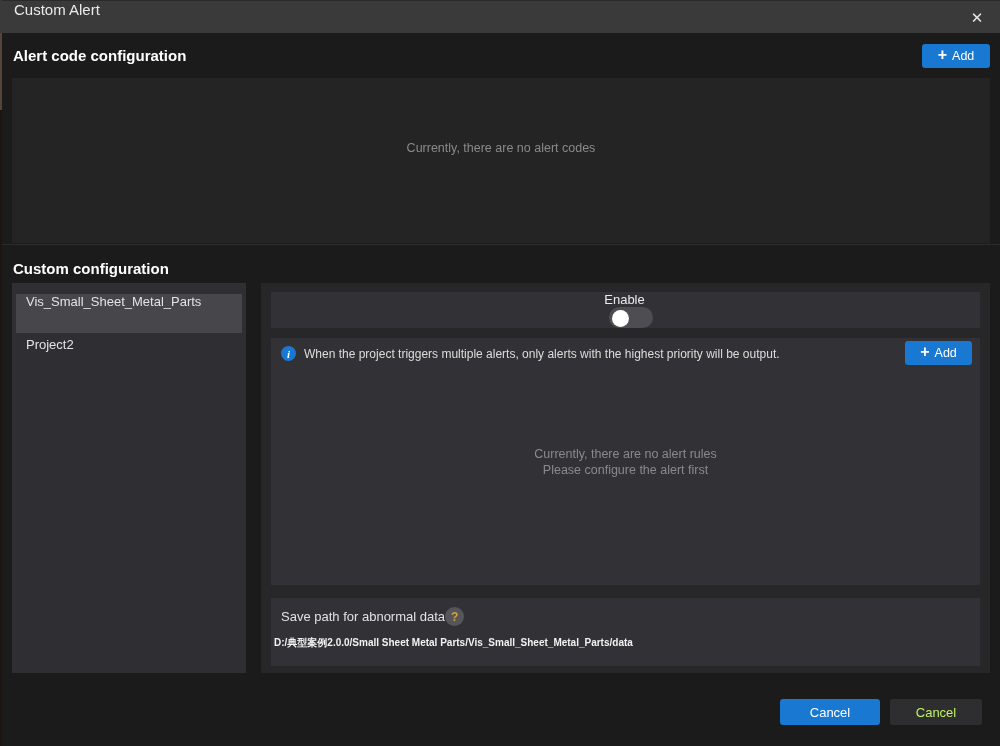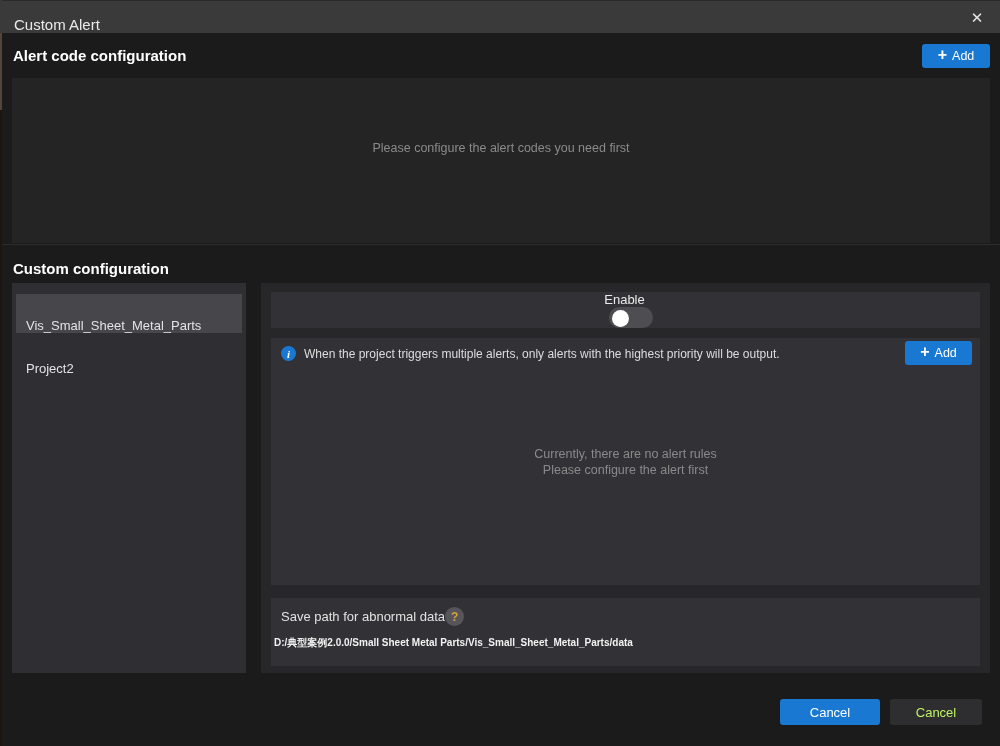--- a/index.html
+++ b/index.html
@@ -9,21 +9,21 @@
   #dialog {
     position: absolute; left: 2px; top: 0; width: 998px; height: 746px;
     background: #1b1b1b; color: #e8e8e8;
   }
   .abs { position: absolute; }
 
   
   #titlebar {
     left: 0; top: 0; width: 998px; height: 33px;
     background: #3a3a3a; border-top: 1px solid #2a2a2a;
-    display: flex; align-items: flex-end;
+    display: flex; align-items: flex-start;
   }
   #titlebar .title { font-size: 15px; color: #eaeaea; padding-left: 12px; }
   #close-btn {
     position: absolute; right: 6px; top: 3px; width: 34px; height: 27px;
     display: flex; align-items: center; justify-content: center;
     color: #e8e8e8; font-size: 15px; cursor: pointer; background: transparent; border: 0;
   }
 
   
   .section-heading { font-size: 15px; font-weight: bold; color: #ffffff; }
@@ -53,21 +53,21 @@
   #section-divider {
     left: 0; top: 244px; width: 998px; height: 0; border-top: 1px solid #2c2c2c;
   }
 
   
   #project-list {
     left: 10px; top: 283px; width: 234px; height: 390px; background: #2f2f33;
   }
   .project-item {
     position: absolute; left: 4px; width: 226px; height: 39px;
-    display: flex; align-items: flex-end; padding-left: 10px;
+    display: flex; align-items: flex-start; padding-left: 10px;
     font-size: 13px; color: #e3e3e3; cursor: pointer;
   }
   .project-item.selected { background: #46464b; }
   #project-item-0 { top: 11px; }
   #project-item-1 { top: 54px; }
 
   
   #config-panel {
     left: 259px; top: 283px; width: 729px; height: 390px; background: #27272a;
   }
@@ -149,21 +149,21 @@
 
   <div id="s1-heading" class="abs section-heading">Alert code configuration</div>
 
   <button id="s1-add" class="abs btn-blue">
     <span class="plus">+</span>
     <span>Add</span>
   </button>
 
   <div id="alert-codes-panel" class="abs">
     <div class="empty-block">
-      <div>Please configure the alert codes you need first</div>
+      <div>Currently, there are no alert codes</div>
     </div>
   </div>
 
   <div id="section-divider" class="abs"></div>
 
   <div id="s2-heading" class="abs section-heading">Custom configuration</div>
 
   <div id="project-list" class="abs">
     <div id="project-item-0" class="project-item selected">
       <span>Vis_Small_Sheet_Metal_Parts</span>

